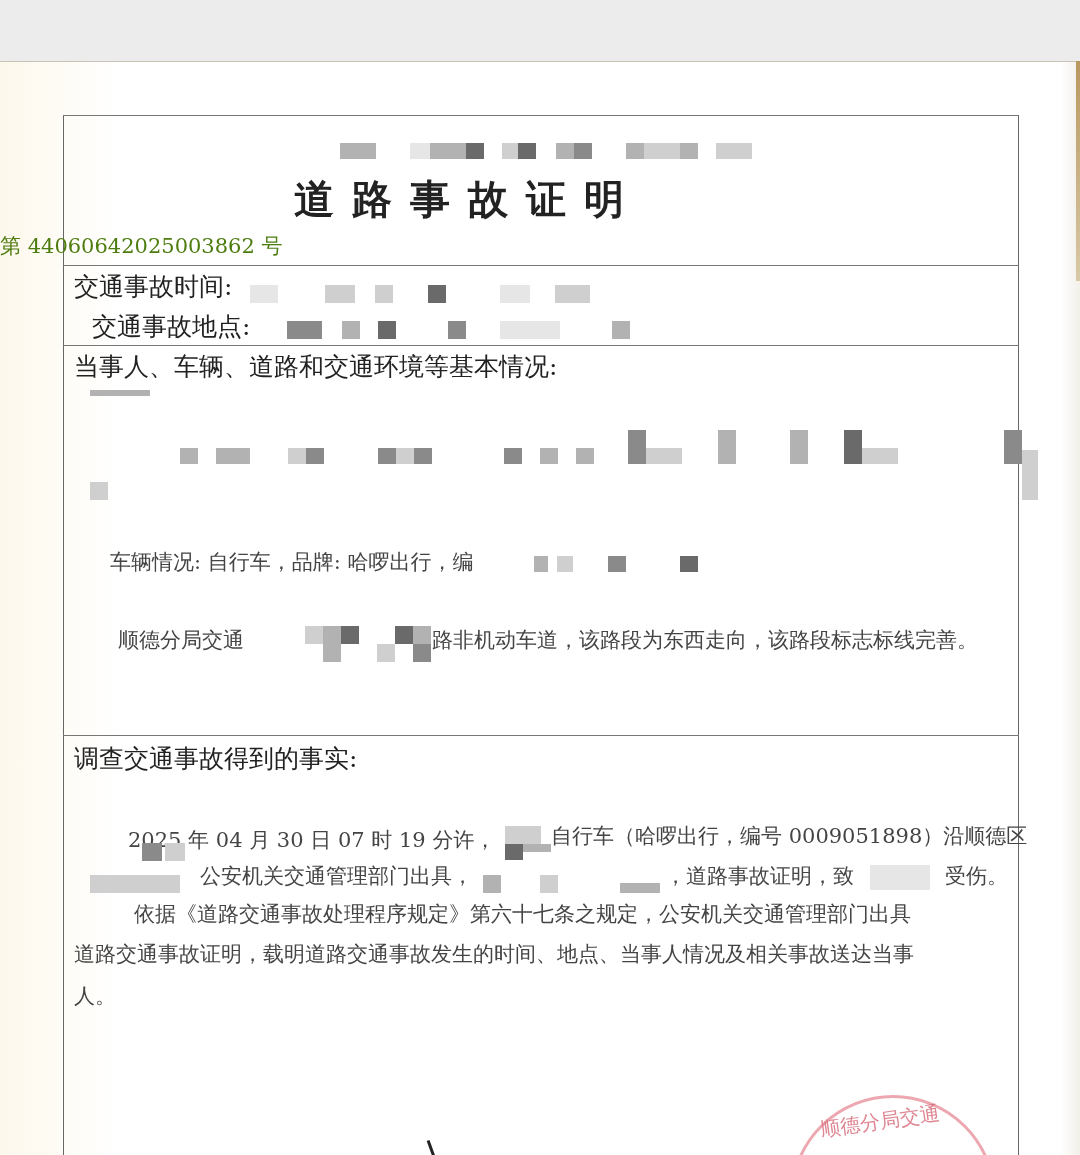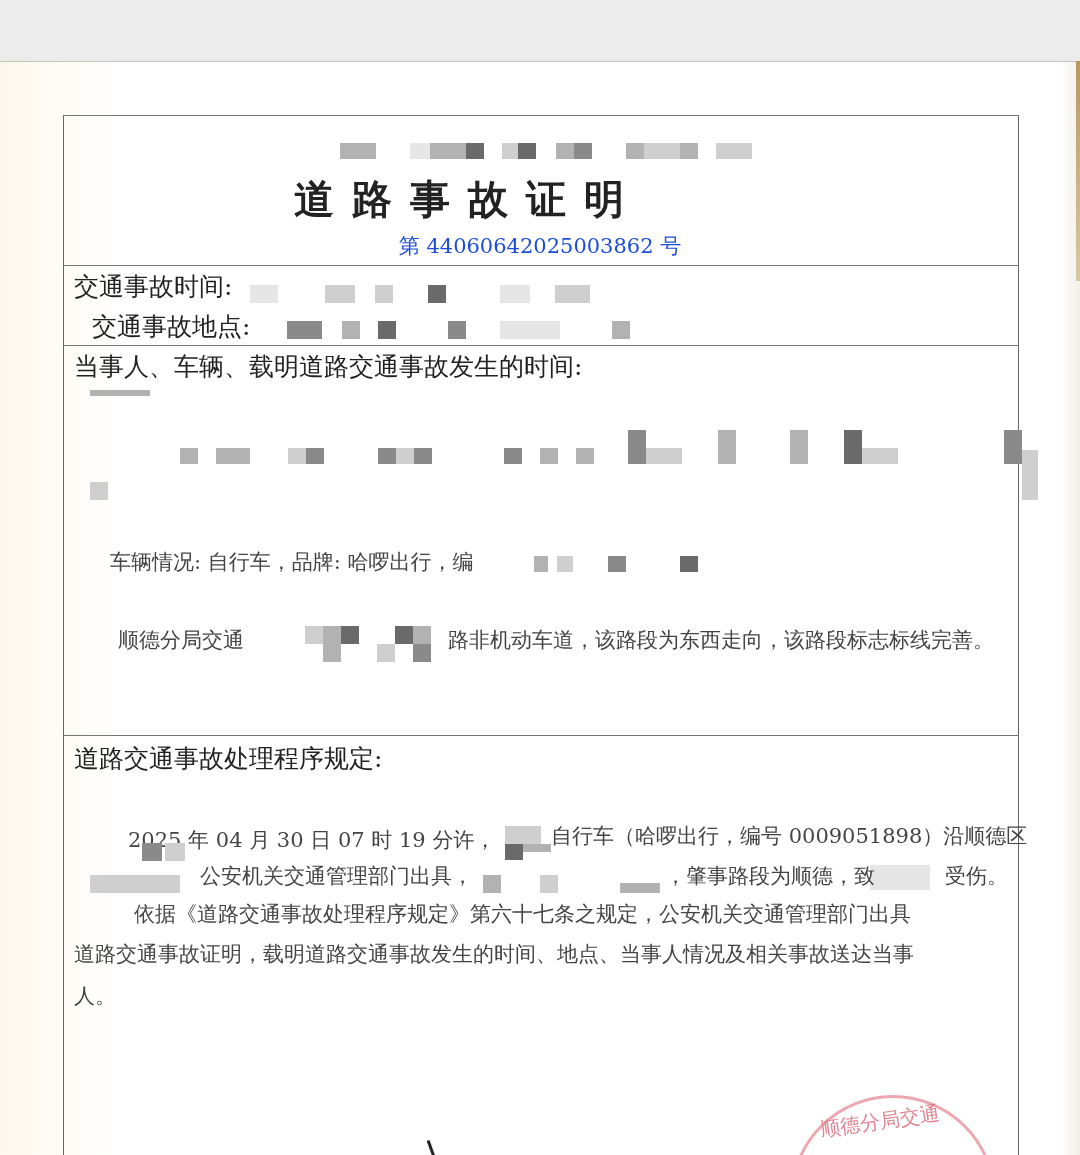--- a/index.html
+++ b/index.html
@@ -24,22 +24,22 @@
     }
     .hline { position: absolute; left: 63px; width: 956px; height: 0; border-top: 1.5px solid #777; }
     .redact { position: absolute; background: #9a9a9a; }
     .r1 { background: #cfcfcf; } .r2 { background: #b2b2b2; } .r3 { background: #8a8a8a; } .r4 { background: #6a6a6a; } .r5 { background: #e6e6e6; }
     .title {
       position: absolute; left: 0; width: 936px; top: 172px; text-align: center;
       font-family: Liberation Mono, monospace; font-weight: bold;
       font-size: 40px; letter-spacing: 18px; color: #222;
     }
     .docno {
-      position: absolute; left: 0; width: 1080px; top: 232px; text-align: center;
-      font-size: 21px; color: #1d4ed8;
+      position: absolute; left: 0; width: 1080px; top: 232px; 
+      font-size: 21px; color: #4d7c0f;
     }
     .label { position: absolute; font-size: 25px; color: #222; }
     .body-text { position: absolute; font-size: 21px; color: #444; white-space: nowrap; }
     .stamp {
       position: absolute; left: 790px; top: 1095px; width: 200px; height: 200px;
       border: 3px solid #e58a95; border-radius: 50%; opacity: 0.75;
     }
     .stamp-text {
       position: absolute; left: 820px; top: 1108px; font-size: 20px; color: #d9707e;
       transform: rotate(-8deg); opacity: 0.85; white-space: nowrap;
@@ -91,21 +91,21 @@
   <div class="redact r3" style="left:287px;top:321px;width:35px;height:18px;"></div>
   <div class="redact r2" style="left:342px;top:321px;width:18px;height:18px;"></div>
   <div class="redact r4" style="left:378px;top:321px;width:18px;height:18px;"></div>
   <div class="redact r3" style="left:448px;top:321px;width:18px;height:18px;"></div>
   <div class="redact r5" style="left:500px;top:321px;width:60px;height:18px;"></div>
   <div class="redact r2" style="left:612px;top:321px;width:18px;height:18px;"></div>
 </div>
 
 <div class="hline" style="top:345px;"></div>
 
-<div class="label" style="left:74px;top:350px;">当事人、车辆、载明道路交通事故发生的时间:</div>
+<div class="label" style="left:74px;top:350px;">当事人、车辆、道路和交通环境等基本情况:</div>
 
 <div>
   <div class="redact r2" style="left:90px;top:390px;width:60px;height:6px;"></div>
   <div class="redact r2" style="left:180px;top:448px;width:18px;height:16px;"></div>
   <div class="redact r2" style="left:216px;top:448px;width:34px;height:16px;"></div>
   <div class="redact r1" style="left:288px;top:448px;width:18px;height:16px;"></div>
   <div class="redact r3" style="left:306px;top:448px;width:18px;height:16px;"></div>
   <div class="redact r3" style="left:378px;top:448px;width:18px;height:16px;"></div>
   <div class="redact r1" style="left:396px;top:448px;width:18px;height:16px;"></div>
   <div class="redact r3" style="left:414px;top:448px;width:18px;height:16px;"></div>
@@ -134,45 +134,45 @@
 <div class="body-text" style="left:118px;top:626px;">顺德分局交通</div>
 <div>
   <div class="redact r1" style="left:305px;top:626px;width:18px;height:18px;"></div>
   <div class="redact r2" style="left:323px;top:626px;width:18px;height:36px;"></div>
   <div class="redact r4" style="left:341px;top:626px;width:18px;height:18px;"></div>
   <div class="redact r1" style="left:377px;top:644px;width:18px;height:18px;"></div>
   <div class="redact r4" style="left:395px;top:626px;width:18px;height:18px;"></div>
   <div class="redact r2" style="left:413px;top:626px;width:18px;height:18px;"></div>
   <div class="redact r3" style="left:413px;top:644px;width:18px;height:18px;"></div>
 </div>
-<div class="body-text" style="left:432px;top:626px;margin-left:16px;">路非机动车道，该路段为东西走向，该路段标志标线完善。</div>
+<div class="body-text" style="left:432px;top:626px;">路非机动车道，该路段为东西走向，该路段标志标线完善。</div>
 
 <div class="hline" style="top:735px;"></div>
 
-<div class="label" style="left:74px;top:742px;">道路交通事故处理程序规定:</div>
+<div class="label" style="left:74px;top:742px;">调查交通事故得到的事实:</div>
 
 <div class="body-text" style="left:128px;top:826px;">2025 年 04 月 30 日 07 时 19 分许，</div>
 <div>
   <div class="redact r3" style="left:142px;top:843px;width:20px;height:18px;"></div>
   <div class="redact r1" style="left:165px;top:843px;width:20px;height:18px;"></div>
   <div class="redact r1" style="left:505px;top:826px;width:36px;height:18px;"></div>
   <div class="redact r4" style="left:505px;top:844px;width:18px;height:16px;"></div>
   <div class="redact r2" style="left:523px;top:844px;width:28px;height:8px;"></div>
 </div>
 <div class="body-text" style="left:551px;top:822px;">自行车（哈啰出行，编号 0009051898）沿顺德区</div>
 
 <div>
   <div class="redact r1" style="left:90px;top:875px;width:90px;height:18px;"></div>
   <div class="redact r2" style="left:483px;top:875px;width:18px;height:18px;"></div>
   <div class="redact r1" style="left:540px;top:875px;width:18px;height:18px;"></div>
   <div class="redact r2" style="left:620px;top:883px;width:40px;height:10px;"></div>
   <div class="redact r5" style="left:870px;top:865px;width:60px;height:25px;"></div>
 </div>
 <div class="body-text" style="left:200px;top:862px;">公安机关交通管理部门出具，</div>
-<div class="body-text" style="left:665px;top:862px;">，肇事路段为顺德，致</div>
+<div class="body-text" style="left:665px;top:862px;">，道路事故证明，致</div>
 <div class="body-text" style="left:945px;top:862px;">受伤。</div>
 
 <div class="body-text" style="left:134px;top:900px;">依据《道路交通事故处理程序规定》第六十七条之规定，公安机关交通管理部门出具</div>
 <div class="body-text" style="left:74px;top:940px;">道路交通事故证明，载明道路交通事故发生的时间、地点、当事人情况及相关事故送达当事</div>
 <div class="body-text" style="left:74px;top:982px;">人。</div>
 
 <div class="stamp"></div>
 <div class="stamp-text">顺德分局交通</div>
 <div class="scribble"></div>
 

